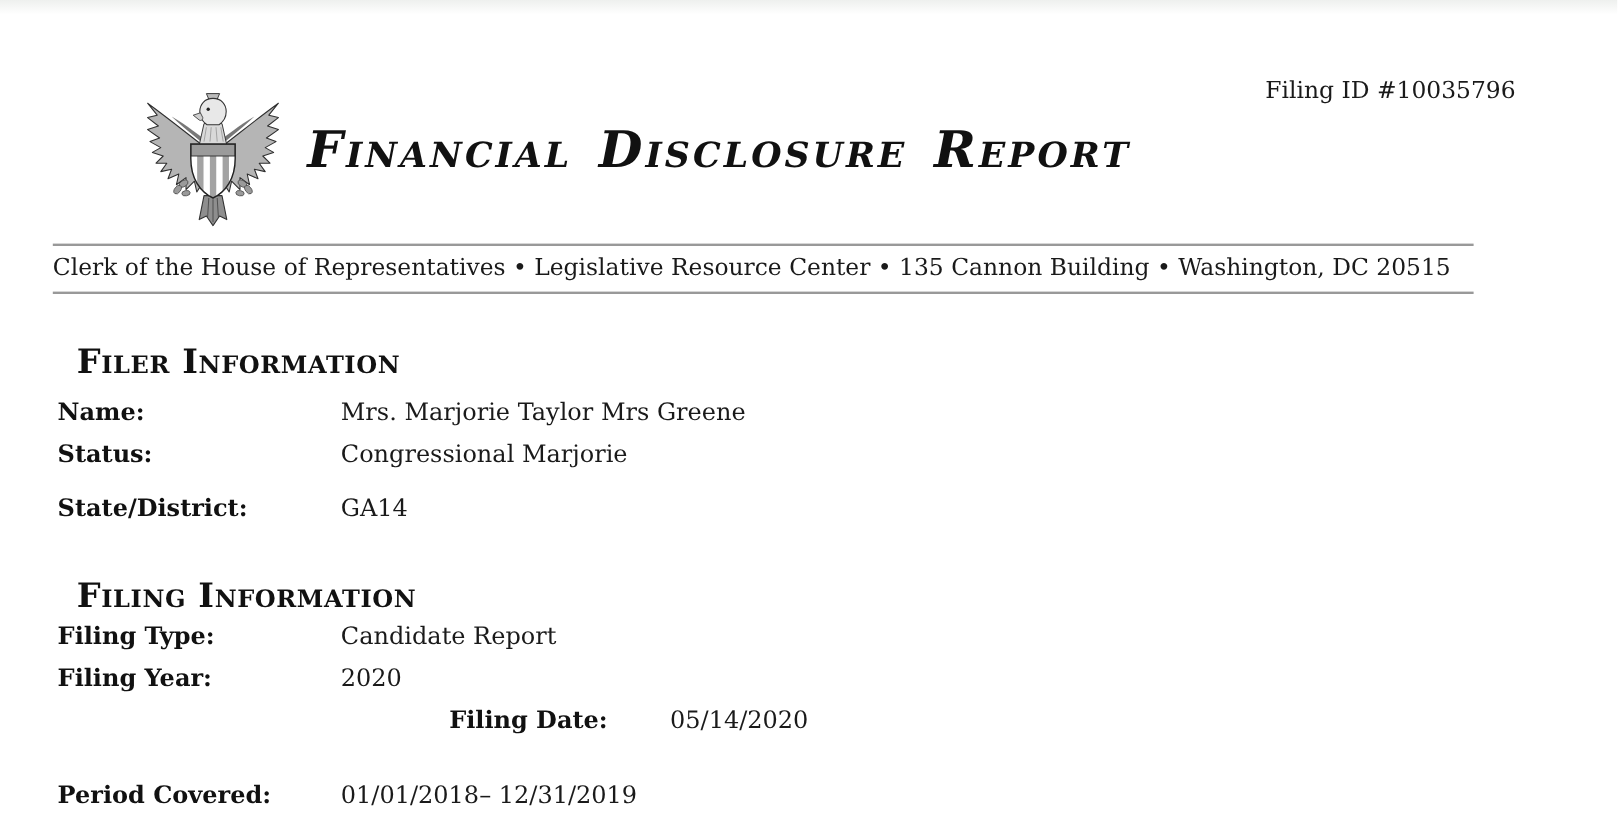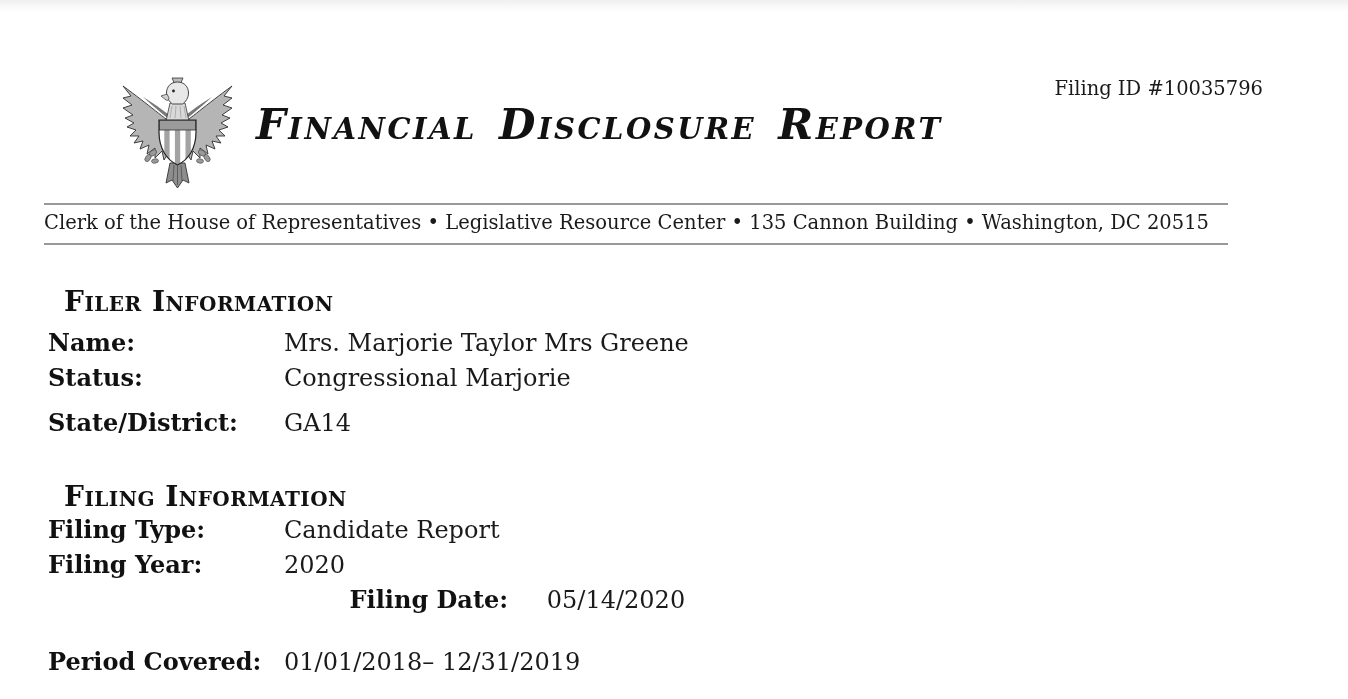--- a/index.html
+++ b/index.html
@@ -9,21 +9,21 @@
     background:#ffffff;
     font-family:"DejaVu Serif","Liberation Serif",serif;
     color:#141414;
     overflow:hidden;
   }
   .top-fade{
     position:absolute;left:0;top:0;width:100%;height:12px;
     background:linear-gradient(#eef0ee,#ffffff);
   }
   .filing-id{
-    position:absolute;top:77px;right:85px;
+    position:absolute;top:64px;right:85px;
     font-size:19.5px;line-height:24px;color:#1a1a1a;text-align:right;
   }
   .eagle{
     position:absolute;left:115px;top:73px;width:125px;height:117px;
   }
   .eagle svg{display:block;width:100%;height:100%;}
   .title{
     position:absolute;left:256px;top:101px;margin:0;
     font-size:42px;line-height:48px;font-weight:bold;
     font-variant:small-caps;
@@ -40,21 +40,21 @@
   .section-heading{
     position:absolute;left:64px;margin:0;
     font-size:28px;line-height:36px;font-weight:bold;
     font-variant:small-caps;letter-spacing:0.5px;
     color:#111;white-space:nowrap;
   }
   .heading-filer{top:284px;}
   .heading-filing{top:479px;}
   .field-row{
     position:absolute;left:48px;width:900px;
-    font-size:24px;line-height:26px;white-space:nowrap;
+    font-size:20px;line-height:26px;white-space:nowrap;
   }
   .field-row .label{
     display:inline-block;width:236px;
     font-weight:bold;color:#111;
   }
   .field-row .value{color:#1a1a1a;}
   .row-name{top:330px;}
   .row-status{top:365px;}
   .row-state{top:410px;}
   .row-ftype{top:517px;}

